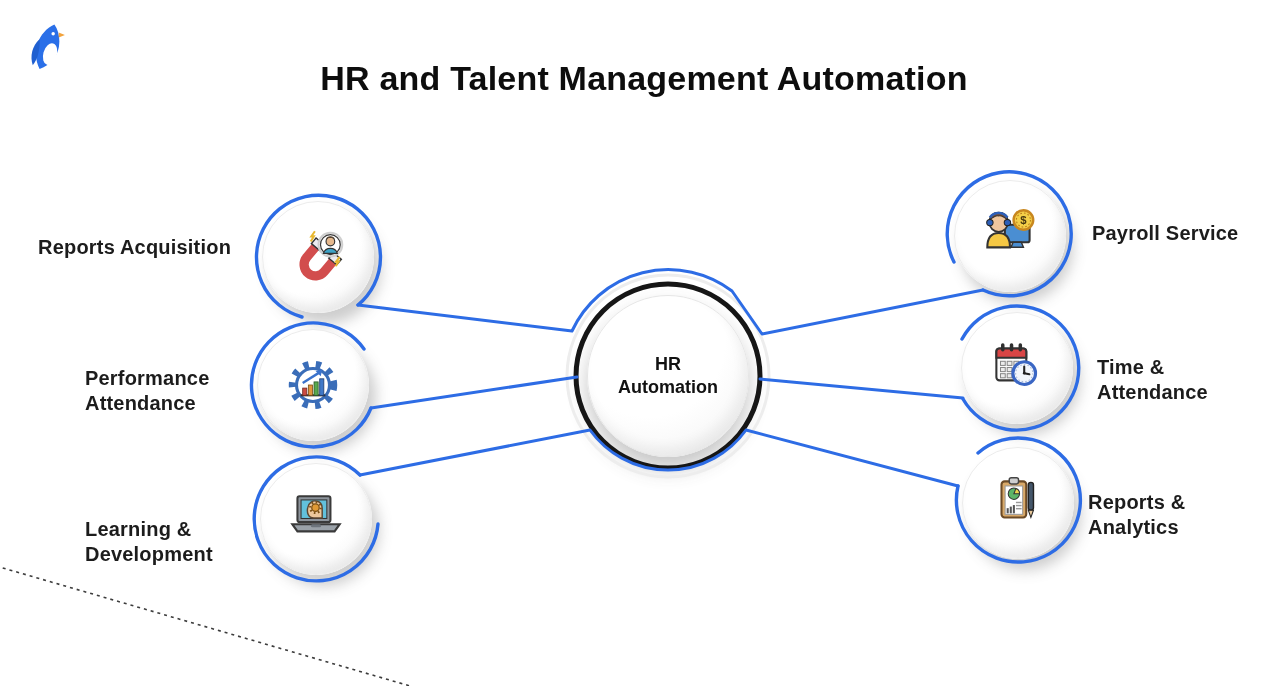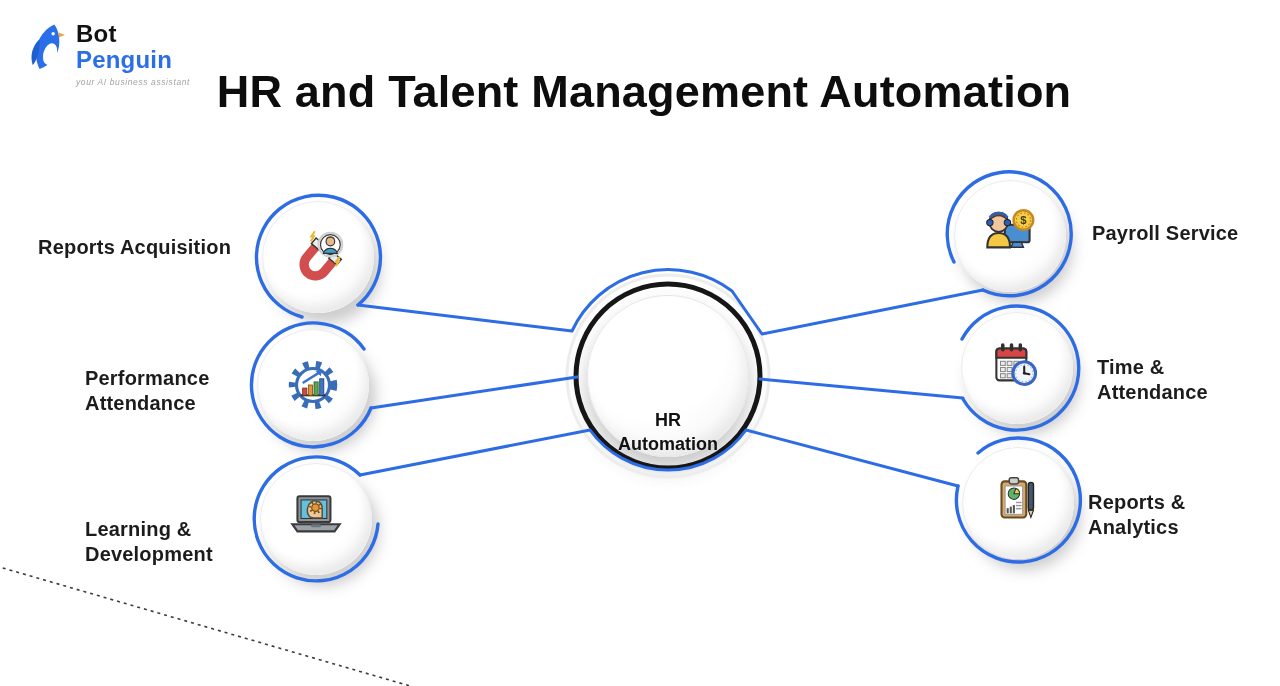--- a/index.html
+++ b/index.html
@@ -9,38 +9,38 @@
     font-family:"Liberation Sans", sans-serif;
   }
   
   .logo{position:absolute;left:26px;top:22px;display:flex;gap:8px;align-items:flex-start;}
   .logo-text{display:flex;flex-direction:column;line-height:1;}
   .logo-bot{font-size:24px;font-weight:700;color:#111111;letter-spacing:.2px;}
   .logo-penguin{font-size:24px;font-weight:700;color:#2a6fe8;margin-top:2px;letter-spacing:.2px;}
   .logo-tagline{font-size:8.5px;color:#a3a3a3;font-style:italic;margin-top:6px;letter-spacing:.6px;}
   .page-title{
     position:absolute;left:644px;top:36px;transform:translateX(-50%);
-    font-size:45px;font-weight:700;color:#0d0d0d;white-space:nowrap;letter-spacing:.2px;
+    font-size:34px;font-weight:700;color:#0d0d0d;white-space:nowrap;letter-spacing:.2px;
   }
   
   .node{
     position:absolute;width:110px;height:110px;border-radius:50%;
     transform:translate(-50%,-50%);
     background:radial-gradient(circle at 36% 30%, #ffffff 55%, #f6f6f6 78%, #e3e3e3 100%);
     border:1px solid #ececec;
     box-shadow:7px 11px 14px rgba(90,90,90,.30), inset -4px -7px 10px rgba(0,0,0,.05);
     display:flex;align-items:center;justify-content:center;
   }
   .center-disc{
     position:absolute;width:160px;height:160px;border-radius:50%;
     transform:translate(-50%,-50%);
     background:radial-gradient(circle at 38% 28%, #ffffff 50%, #f7f7f7 76%, #e1e1e1 100%);
     border:1px solid #e6e6e6;
     box-shadow:0 12px 20px rgba(70,70,70,.30), inset -5px -9px 12px rgba(0,0,0,.05);
-    display:flex;align-items:flex-end;justify-content:center;text-align:center;
+    display:flex;align-items:center;justify-content:center;text-align:center;
   }
   .center-label{font-size:18px;font-weight:700;color:#121212;width:118px;line-height:1.3;}
   
   .node-label{
     position:absolute;font-size:20px;font-weight:700;color:#1c1c1c;line-height:25px;letter-spacing:.2px;
   }
   .lbl-talent{left:38px;top:235px;width:240px;}
   .lbl-perf{left:85px;top:366px;width:165px;}
   .lbl-learn{left:85px;top:517px;width:155px;}
   .lbl-payroll{left:1092px;top:221px;width:220px;}
@@ -55,25 +55,20 @@
 
 <div class="logo">
   <span>
     <svg width="42" height="52" viewBox="0 0 34 42">
       <path d="M23 2 C10 8 4 24 11 38 C20 35 27 27 27 16 C27 10 25.5 5.5 23 2 Z" fill="#2a6fe8"></path>
       <path d="M11 14 C5 19 3 28 5.5 35 C9.5 30 11.5 22 11 14 Z" fill="#1f5fd0"></path>
       <ellipse cx="19.5" cy="26" rx="5.5" ry="9" fill="#ffffff" transform="rotate(16 19.5 26)"></ellipse>
       <circle cx="22" cy="9.5" r="1.4" fill="#ffffff"></circle>
       <path d="M26.5 8.5 L31.5 10.5 L26.5 12.5 Z" fill="#f2a33c"></path>
     </svg>
-  </span>
-  <span class="logo-text">
-    <span class="logo-bot">Bot</span>
-    <span class="logo-penguin">Penguin</span>
-    <span class="logo-tagline">your AI business assistant</span>
   </span>
 </div>
 
 <h1 class="page-title">HR and Talent Management Automation</h1>
 
 <div class="node" style="left:318px;top:257px;">
   <span>
     <svg width="66" height="66" viewBox="0 0 64 64">
       <g transform="rotate(40 28 38)">
         <path d="M19 25 L19 38 A11 11 0 0 0 41 38 L41 25" stroke="#d24d4d" stroke-width="9" fill="none"></path>

